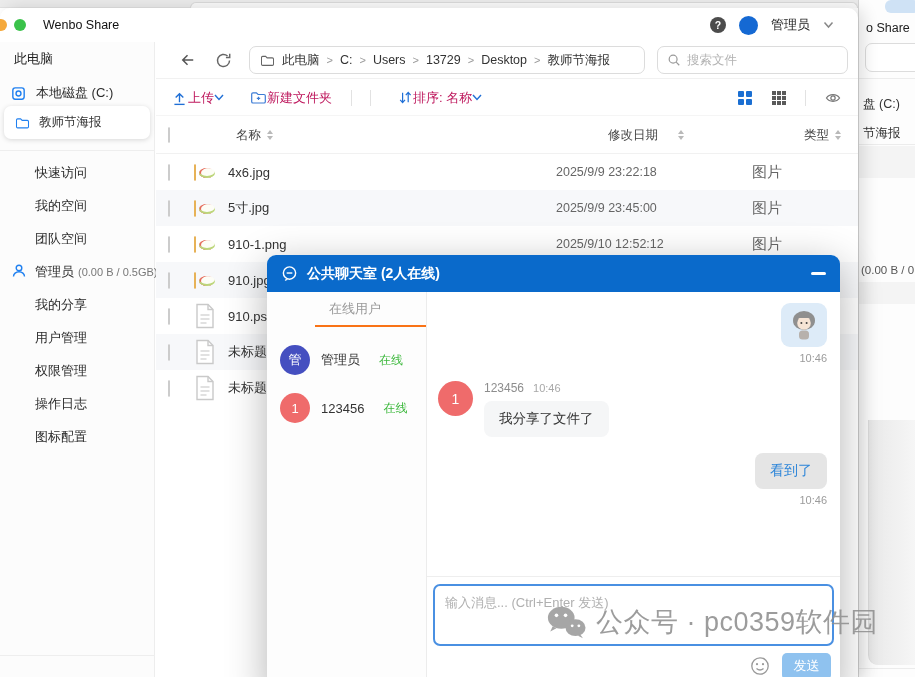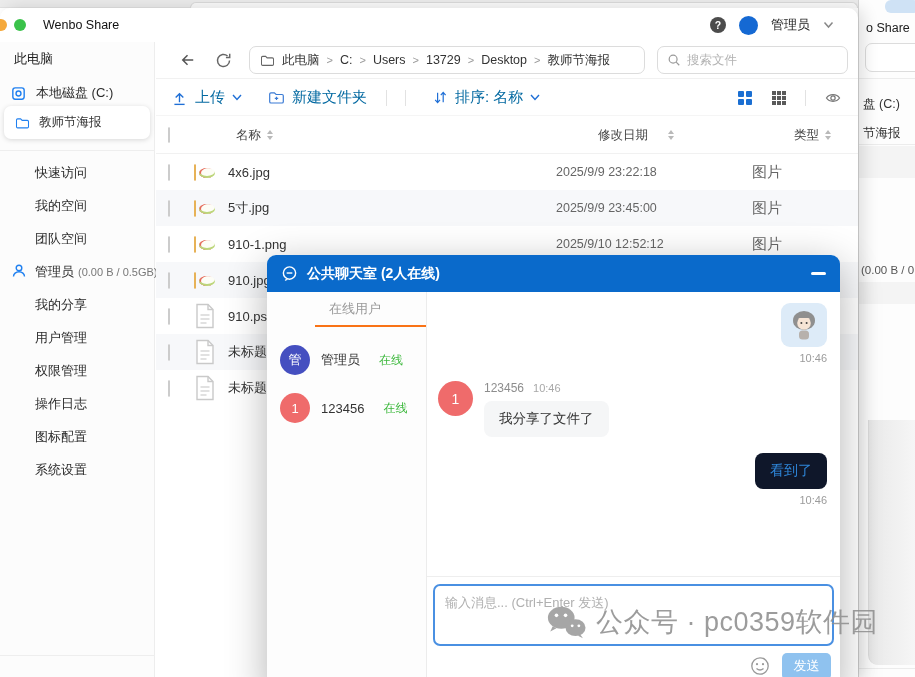--- a/index.html
+++ b/index.html
@@ -55,28 +55,28 @@
   .nav-btn { margin-left:22px; }
   .nav-btn + .nav-btn { margin-left:16px; }
   .path-box { margin-left:16px; width:396px; height:28px; border:1px solid #dcdcdc; border-radius:7px; display:flex; align-items:center; gap:7px; padding:0 10px; overflow:hidden; white-space:nowrap; }
   .path-box .seg { font-size:12.5px; color:#333; }
   .path-box .sep { font-size:11px; color:#9a9a9a; }
   .search-box { margin-left:auto; margin-right:10px; width:191px; height:28px; border:1px solid #dcdcdc; border-radius:7px; display:flex; align-items:center; gap:6px; padding:0 9px; }
   .search-box input { border:none; outline:none; width:130px; font-size:12.5px; color:#333; background:transparent; font-family:inherit; }
   .search-box input::placeholder { color:#b3b3b3; }
 
   .tool-row { position:absolute; left:0; top:38px; right:0; height:36px; display:flex; align-items:center; border-bottom:1px solid #f5f5f5; }
-  .t-group { display:flex; align-items:center; gap:7px; color:#0369a1; font-size:15px; }
+  .t-group { display:flex; align-items:center; color:#be185d; font-size:13px; }
   .t-div { width:1px; height:16px; background:#e2e2e2; }
   .t-right { margin-left:auto; display:flex; align-items:center; gap:18px; padding-right:16px; }
 
   .list-head { position:absolute; left:0; top:75px; right:0; height:37px; display:flex; align-items:center; padding-left:12px; border-bottom:1px solid #f1f1f1; color:#444; font-size:12.5px; }
   .col-cb { width:26px; }
   .col-name-h { width:362px; display:flex; align-items:center; gap:6px;margin-left:42px; }
-  .col-date-h { width:196px; display:flex; align-items:center; gap:20px; }
+  .col-date-h { width:196px; display:flex; align-items:center; gap:20px;margin-left:10px; }
   .col-type-h { display:flex; align-items:center; gap:6px; }
   .cb { width:14px; height:14px; border:1.5px solid #cccccc; border-radius:3px; background:#fff; }
   .carets { display:flex; flex-direction:column; gap:2px; }
   .carets i { display:block; width:0; height:0; border-left:3.5px solid transparent; border-right:3.5px solid transparent; }
   .carets .up { border-bottom:4px solid #b9b9b9; }
   .carets .dn { border-top:4px solid #b9b9b9; }
 
   .rows { position:absolute; left:0; top:112px; right:0; }
   .frow { height:36px; display:flex; align-items:center; padding-left:12px; }
   .frow.alt { background:#f7f8fa; }
@@ -107,21 +107,21 @@
   .chat-body { position:absolute; left:160px; top:37px; right:0; bottom:0; display:flex; flex-direction:column; }
   .msgs { height:284px; padding:11px 13px 0 11px; overflow:hidden; }
   .msg-right { display:flex; flex-direction:column; align-items:flex-end; }
   .sticker-bubble { width:46px; height:44px; background:#ddebf8; border-radius:9px; display:flex; align-items:center; justify-content:center; }
   .msg-time { font-size:11px; color:#9b9b9b; margin-top:5px; }
   .msg-left { display:flex; gap:11px; margin-top:17px; }
   .msg-av { width:35px; height:35px; border-radius:50%; background:#ef6b6b; color:#fff; font-size:14px; display:flex; align-items:center; justify-content:center; flex:none; }
   .msg-meta { font-size:12px; color:#8d8d8d; display:flex; gap:9px; align-items:baseline; }
   .msg-meta .mt { font-size:11px; color:#a8a8a8; }
   .bubble-in { margin-top:6px; display:inline-block; background:#f5f6f7; border-radius:8px; padding:9px 15px; font-size:13.5px; color:#333; }
-  .bubble-out { background:#0f172a; border-radius:8px; padding:9px 15px; font-size:14px; color:#2e86d9; margin-top:16px; }
+  .bubble-out { background:#e5e5e5; border-radius:8px; padding:9px 15px; font-size:14px; color:#2e86d9; margin-top:16px; }
 
   .input-wrap { border-top:1px solid #eeeeee; padding:7px 6px 0 6px; }
   .input-wrap textarea { width:100%; height:62px; border:2px solid #4a90e2; border-radius:7px; resize:none; outline:none; padding:8px 10px; font-size:13px; font-family:inherit; color:#333; }
   .input-wrap textarea::placeholder { color:#b0b0b0; }
   .chat-foot { height:34px; display:flex; align-items:center; justify-content:flex-end; gap:12px; padding-right:9px; }
   .emoji-btn { width:20px; height:20px; }
   .send-btn { width:49px; height:27px; background:#8fc2ef; border:none; border-radius:5px; color:#fff; font-size:13px; font-family:inherit; }
 
   
   .watermark { position:absolute; left:546px; top:604px; display:flex; align-items:center; gap:10px; z-index:50; opacity:.88; pointer-events:none; }
@@ -207,23 +207,20 @@
         </div>
       <div class="sb-item">
           <span>权限管理</span>
         </div>
       <div class="sb-item">
           <span>操作日志</span>
         </div>
       <div class="sb-item">
           <span>图标配置</span>
         </div>
-      <div class="sb-item">
-          <span>系统设置</span>
-        </div>
     </div>
     <div class="sb-div" style="top:613px"></div>
   </div>
 
   <div class="content">
 
     <div class="crumb-row">
       <svg class="nav-btn" width="20" height="20" viewBox="0 0 21 21">
           <path d="M16 10.5 H5.5 M10 5.5 L5 10.5 L10 15.5" fill="none" stroke="#555" stroke-width="1.6"></path>
         </svg>

